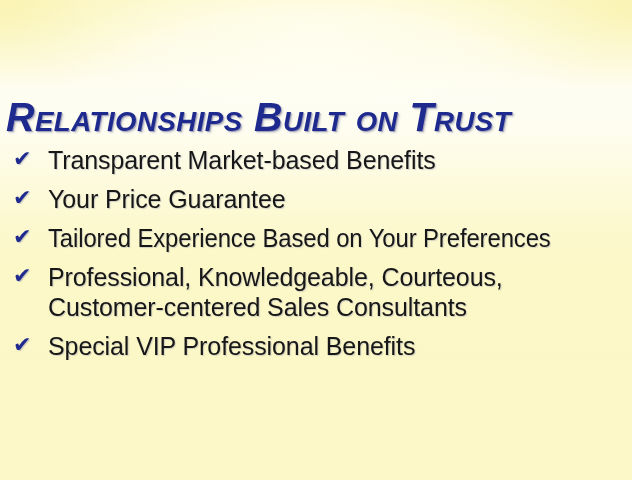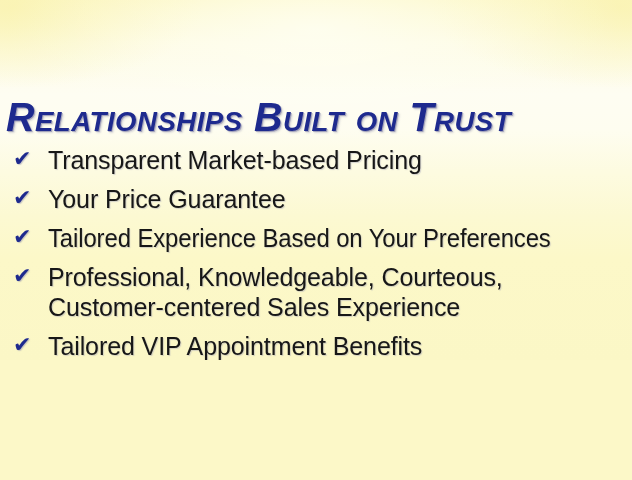--- a/index.html
+++ b/index.html
@@ -129,38 +129,38 @@
 
 <div id="slide">
   <div id="content">
 
     <div class="title">Relationships Built on Trust</div>
 
     <div class="bullets">
 
       <div class="bullet">
         <span class="check">✔</span>
-        <span class="btext">Transparent Market-based Pricing</span>
+        <span class="btext">Transparent Market-based Benefits</span>
       </div>
 
       <div class="bullet">
         <span class="check">✔</span>
         <span class="btext">Your Price Guarantee</span>
       </div>
 
       <div class="bullet condensed">
         <span class="check">✔</span>
         <span class="btext">Tailored Experience Based on Your Preferences</span>
       </div>
 
       <div class="bullet two-line">
         <span class="check">✔</span>
-        <span class="btext">Professional, Knowledgeable, Courteous, Customer-centered Sales Experience</span>
+        <span class="btext">Professional, Knowledgeable, Courteous, Customer-centered Sales Consultants</span>
       </div>
 
       <div class="bullet gap-before">
         <span class="check">✔</span>
-        <span class="btext">Tailored VIP Appointment Benefits</span>
+        <span class="btext">Special VIP Professional Benefits</span>
       </div>
 
     </div>
   </div>
 </div>
 
 </body></html>

